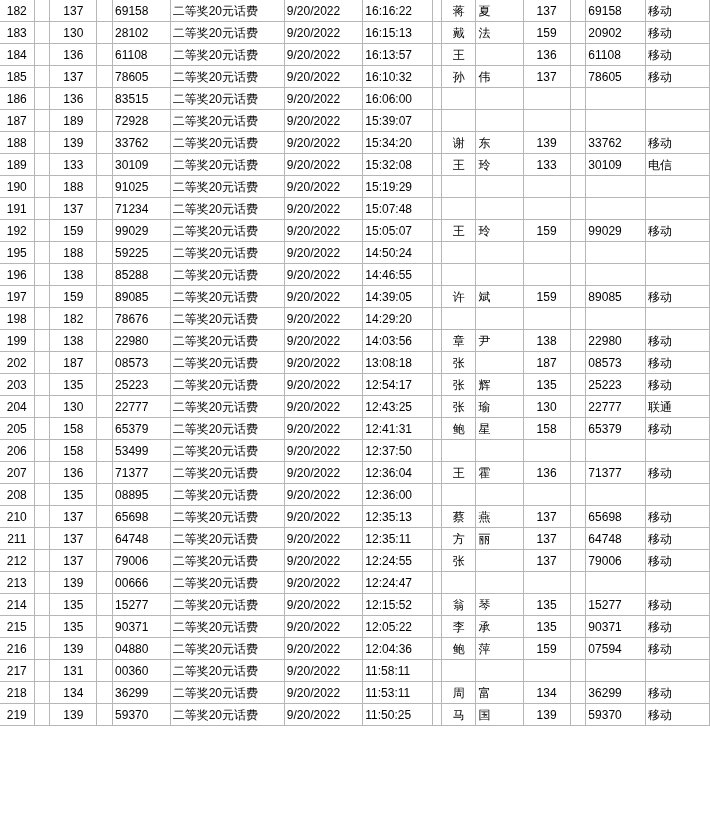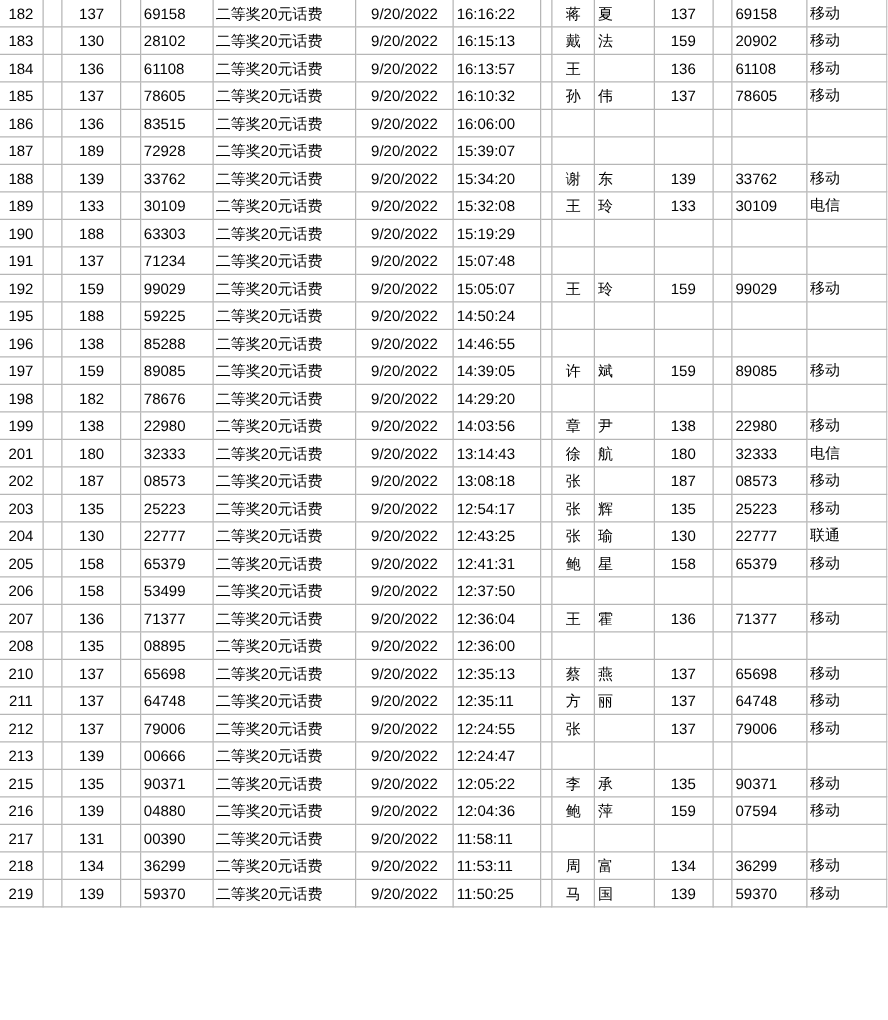--- a/index.html
+++ b/index.html
@@ -30,29 +30,29 @@
     line-height: 20px;
     background: #ffffff;
   }
   
   .c-row   { width: 28px;  text-align: center; background: #ffffff; color: #000; }
   .c-band1 { width: 10px;  background: #6aa8dc; padding: 0; border-right: 1px solid #b6b6b6;}
   .c-num2  { width: 40px;  text-align: center; }
   .c-band2 { width: 10px;  background: #6aa8dc; padding: 0; }
   .c-num3  { width: 50px;  text-align: left; padding-left: 3px;}
   .c-prize { width: 104px; text-align: left; padding-left: 2px; margin-top: 28px;}
-  .c-date  { width: 70px;  text-align: center; }
+  .c-date  { width: 70px;  text-align: left; }
   .c-time  { width: 62px;  }
   .c-sep   { width: 3px;   padding: 0; background: #ffffff; border-right: 1px solid #b6b6b6;}
   .c-sur   { width: 28px;  text-align: center; }
   .c-given { width: 40px;  text-align: left; padding-left: 4px;}
   .c-num4  { width: 40px;  text-align: center; }
   .c-band3 { width: 10px;  background: #6aa8dc; padding: 0; }
   .c-num5  { width: 52px;  text-align: left; padding-left: 3px;}
-  .c-carrier { width: 56px; text-align: left; padding-left: 3px; border-right: none; font-family: Liberation Mono, monospace;}
+  .c-carrier { width: 56px; text-align: left; padding-left: 3px; border-right: none;}
 
   .rowhdr {
     background: #ffffff;
     color: #000000;
     text-align: center;
     font-size: 12px;
   }
   tr.r td { background: #ffffff; }
 </style>
 </head>
@@ -194,21 +194,21 @@
         <td class="c-num4">133</td>
         <td class="c-band3"></td>
         <td class="c-num5">30109</td>
         <td class="c-carrier">电信</td>
       </tr>
       <tr class="r">
         <td class="c-row rowhdr">190</td>
         <td class="c-band1"></td>
         <td class="c-num2">188</td>
         <td class="c-band2"></td>
-        <td class="c-num3">63303</td>
+        <td class="c-num3">91025</td>
         <td class="c-prize">二等奖20元话费</td>
         <td class="c-date">9/20/2022</td>
         <td class="c-time">15:19:29</td>
         <td class="c-sep"></td>
         <td class="c-sur"></td>
         <td class="c-given"></td>
         <td class="c-num4"></td>
         <td class="c-band3"></td>
         <td class="c-num5"></td>
         <td class="c-carrier"></td>
@@ -326,37 +326,20 @@
         <td class="c-time">14:03:56</td>
         <td class="c-sep"></td>
         <td class="c-sur">章</td>
         <td class="c-given">尹</td>
         <td class="c-num4">138</td>
         <td class="c-band3"></td>
         <td class="c-num5">22980</td>
         <td class="c-carrier">移动</td>
       </tr>
       <tr class="r">
-        <td class="c-row rowhdr">201</td>
-        <td class="c-band1"></td>
-        <td class="c-num2">180</td>
-        <td class="c-band2"></td>
-        <td class="c-num3">32333</td>
-        <td class="c-prize">二等奖20元话费</td>
-        <td class="c-date">9/20/2022</td>
-        <td class="c-time">13:14:43</td>
-        <td class="c-sep"></td>
-        <td class="c-sur">徐</td>
-        <td class="c-given">航</td>
-        <td class="c-num4">180</td>
-        <td class="c-band3"></td>
-        <td class="c-num5">32333</td>
-        <td class="c-carrier">电信</td>
-      </tr>
-      <tr class="r">
         <td class="c-row rowhdr">202</td>
         <td class="c-band1"></td>
         <td class="c-num2">187</td>
         <td class="c-band2"></td>
         <td class="c-num3">08573</td>
         <td class="c-prize">二等奖20元话费</td>
         <td class="c-date">9/20/2022</td>
         <td class="c-time">13:08:18</td>
         <td class="c-sep"></td>
         <td class="c-sur">张</td>
@@ -530,20 +513,37 @@
         <td class="c-time">12:24:47</td>
         <td class="c-sep"></td>
         <td class="c-sur"></td>
         <td class="c-given"></td>
         <td class="c-num4"></td>
         <td class="c-band3"></td>
         <td class="c-num5"></td>
         <td class="c-carrier"></td>
       </tr>
       <tr class="r">
+        <td class="c-row rowhdr">214</td>
+        <td class="c-band1"></td>
+        <td class="c-num2">135</td>
+        <td class="c-band2"></td>
+        <td class="c-num3">15277</td>
+        <td class="c-prize">二等奖20元话费</td>
+        <td class="c-date">9/20/2022</td>
+        <td class="c-time">12:15:52</td>
+        <td class="c-sep"></td>
+        <td class="c-sur">翁</td>
+        <td class="c-given">琴</td>
+        <td class="c-num4">135</td>
+        <td class="c-band3"></td>
+        <td class="c-num5">15277</td>
+        <td class="c-carrier">移动</td>
+      </tr>
+      <tr class="r">
         <td class="c-row rowhdr">215</td>
         <td class="c-band1"></td>
         <td class="c-num2">135</td>
         <td class="c-band2"></td>
         <td class="c-num3">90371</td>
         <td class="c-prize">二等奖20元话费</td>
         <td class="c-date">9/20/2022</td>
         <td class="c-time">12:05:22</td>
         <td class="c-sep"></td>
         <td class="c-sur">李</td>
@@ -568,21 +568,21 @@
         <td class="c-num4">159</td>
         <td class="c-band3"></td>
         <td class="c-num5">07594</td>
         <td class="c-carrier">移动</td>
       </tr>
       <tr class="r">
         <td class="c-row rowhdr">217</td>
         <td class="c-band1"></td>
         <td class="c-num2">131</td>
         <td class="c-band2"></td>
-        <td class="c-num3">00390</td>
+        <td class="c-num3">00360</td>
         <td class="c-prize">二等奖20元话费</td>
         <td class="c-date">9/20/2022</td>
         <td class="c-time">11:58:11</td>
         <td class="c-sep"></td>
         <td class="c-sur"></td>
         <td class="c-given"></td>
         <td class="c-num4"></td>
         <td class="c-band3"></td>
         <td class="c-num5"></td>
         <td class="c-carrier"></td>

